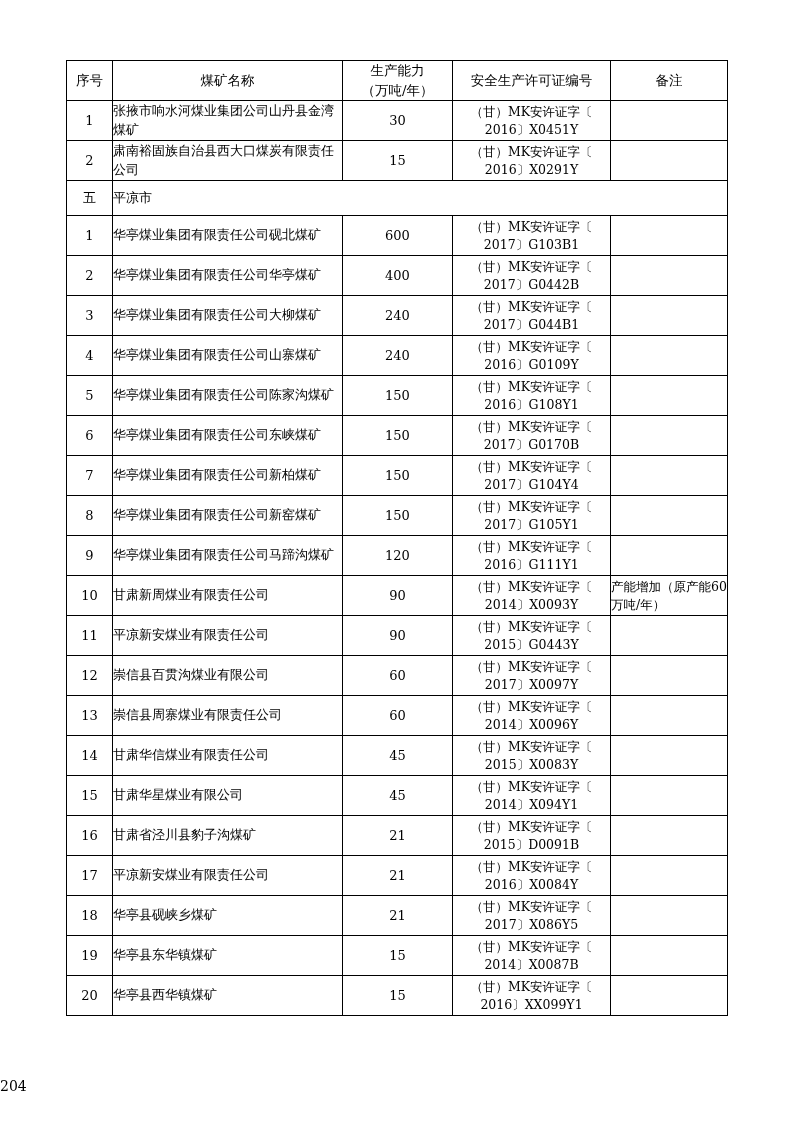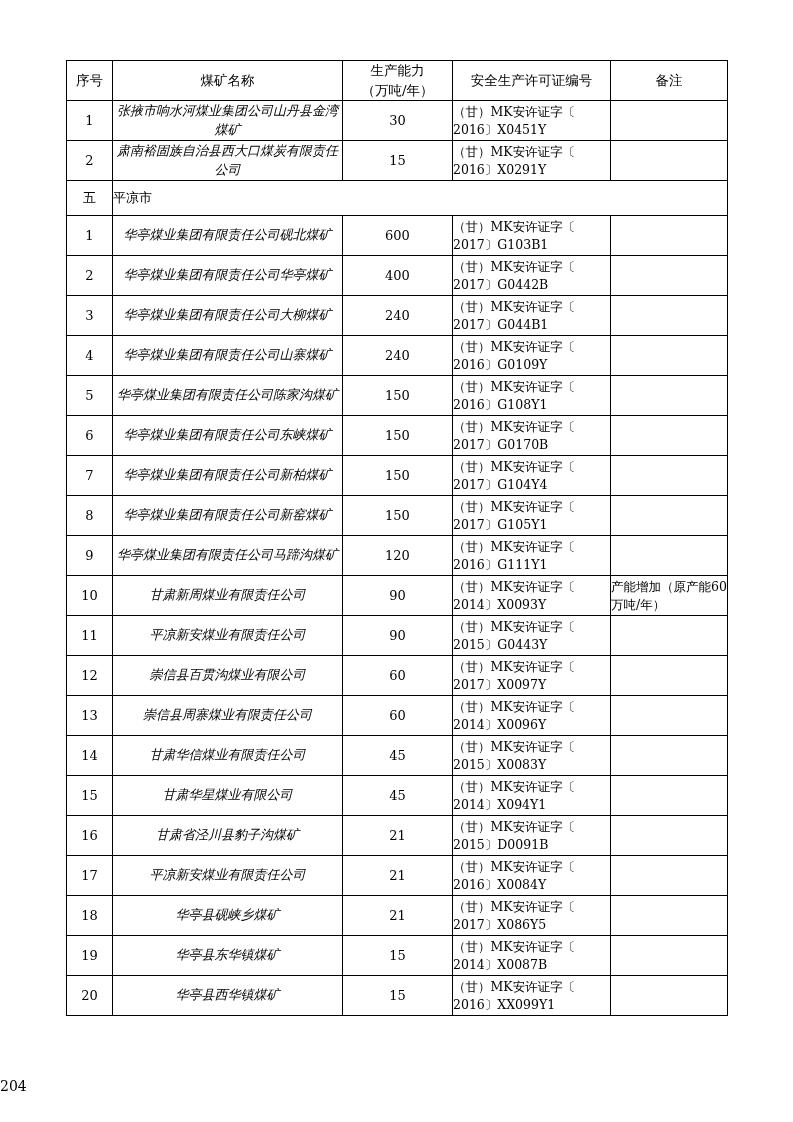--- a/index.html
+++ b/index.html
@@ -43,33 +43,32 @@
     font-size: 13.5px;
     line-height: 1.45;
     padding: 7px 4px;
   }
   .cell-no {
     text-align: center;
     font-size: 13px;
     padding: 4px 2px;
   }
   .cell-name {
-    text-align: center;
+    text-align: left;
     padding: 5px 6px 5px 8px;
     line-height: 1.45;
     font-size: 13px;
-    font-style: italic;
   }
   .cell-cap {
     text-align: center;
     font-size: 13px;
     padding: 4px 2px;
   }
   .cell-lic {
-    text-align: left;
+    text-align: center;
     font-size: 12.5px;
     line-height: 1.45;
     padding: 4px 3px;
   }
   .cell-note {
     text-align: left;
     font-size: 12.5px;
     line-height: 1.45;
     padding: 4px 5px;
   }

